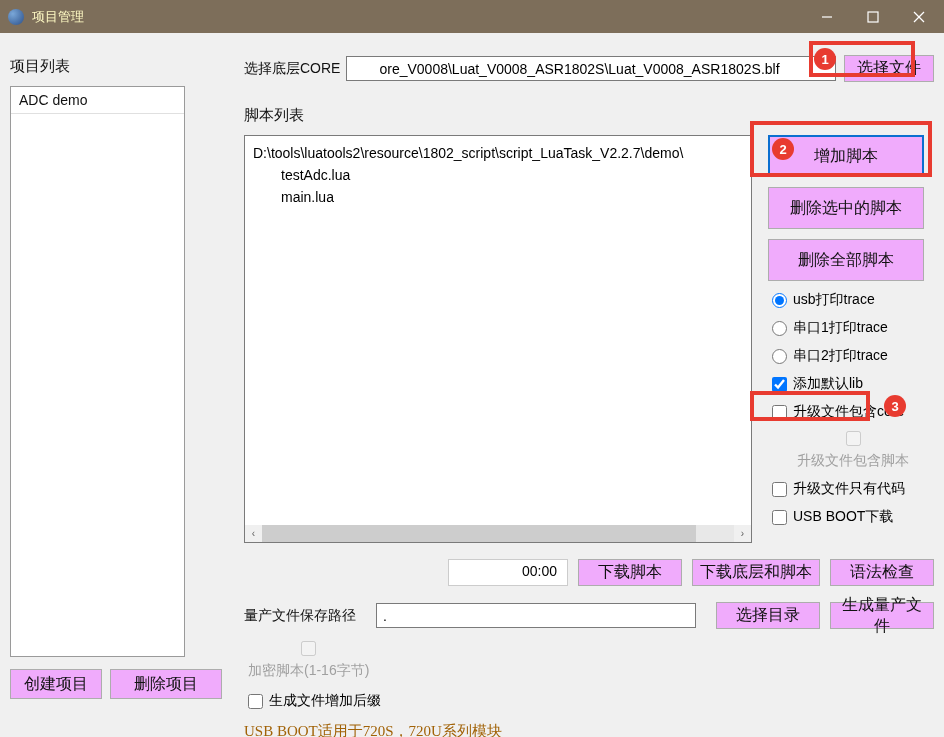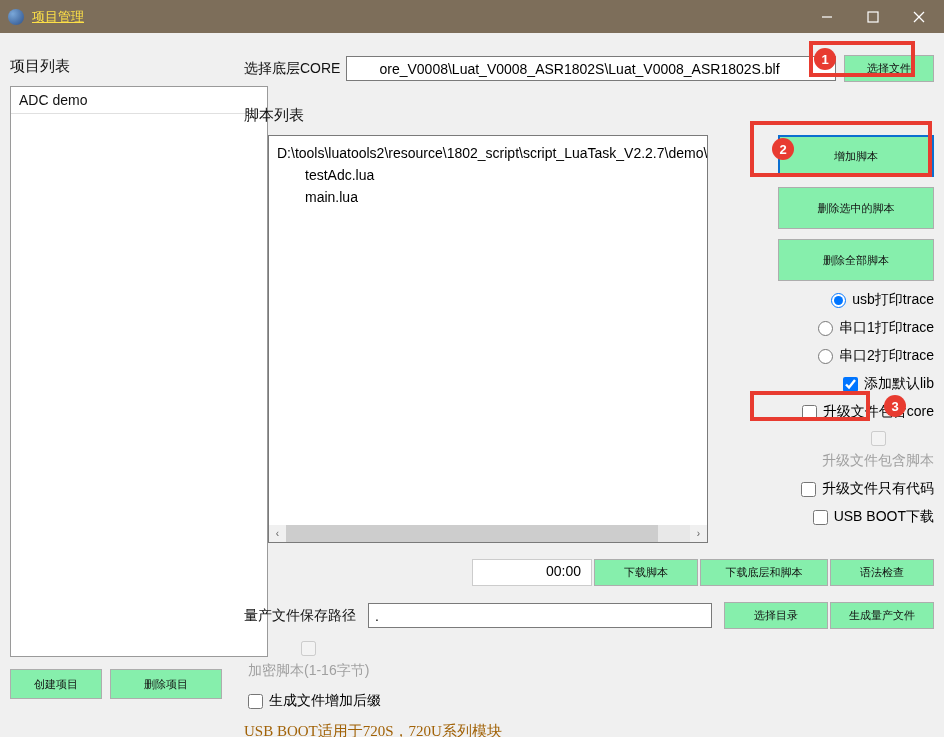--- a/index.html
+++ b/index.html
@@ -1,52 +1,52 @@
 <!DOCTYPE html>
 <html><head>
 <meta charset="utf-8">
 <style>
 * { box-sizing: border-box; font-family: "Microsoft YaHei", "SimSun", sans-serif; }
 body { margin: 0; background: #f0f0f0; width: 944px; height: 737px; overflow: hidden; }
-.titlebar { background: #7d6e5a; height: 33px; display: flex; align-items: center; padding: 0 2px 0 8px; color: #fde047; font-size: 13px; text-decoration: underline; }
+.titlebar { background: #7d6e5a; height: 33px; display: flex; align-items: center; padding: 0 2px 0 8px; color: #fef9c3; font-size: 13px; }
 .titlebar .icon { width: 16px; height: 16px; background: radial-gradient(circle at 30% 30%, #7aa7d8, #2b508a); border-radius: 50%; margin-right: 8px; }
 .titlebar .spacer { flex: 1; }
 .titlebar .winbtn { width: 46px; height: 30px; display: flex; align-items: center; justify-content: center; }
 .titlebar .winbtn svg { stroke: #fff; fill: none; }
 .content { display: flex; position: relative; padding-top: 4px; }
 .left-col { width: 232px; display: flex; flex-direction: column; padding-left: 10px; }
 .section-label { font-size: 15px; color: #111; margin: 20px 0 10px 0; }
-.project-listbox { background: #fff; border: 1px solid #9a9a9a; width: 258px; height: 571px; overflow: auto; }
+.project-listbox { background: #fff; border: 1px solid #9a9a9a; width: 175px; height: 571px; overflow: auto; }
 .project-listbox .item { padding: 5px 8px; font-size: 14px; color: #111; border-bottom: 1px solid #e0e0e0; }
 .btnrow { margin-top: 12px; display: flex; gap: 8px; }
-.btn { background: #86efac; border: 1px solid #adadad; color: #111; font-size: 11px; display: inline-flex; align-items: center; justify-content: center; cursor: pointer; }
+.btn { background: #f0abfc; border: 1px solid #adadad; color: #111; font-size: 16px; display: inline-flex; align-items: center; justify-content: center; cursor: pointer; }
 .right-col { flex: 1; padding: 0 10px 0 12px; position: relative; }
 .row { display: flex; align-items: center; margin-top: 18px; }
 .label { font-size: 14px; color: #111; }
 .textinput { background: #fff; border: 1px solid #7a7a7a; height: 25px; font-size: 14px; padding: 2px 6px; color: #000; }
 .core-path { flex: 1; margin: 0 8px 0 6px; padding-left: 32px; }
 .pick-file-btn { width: 90px; height: 27px; }
 .callout-red { border: 4px solid #e83b30; position: absolute; pointer-events: none; }
 .callout-badge { width: 22px; height: 22px; background: #e83b30; border-radius: 50%; color: #fff; display: flex; align-items: center; justify-content: center; font-size: 13px; font-weight: bold; position: absolute; pointer-events: none; }
 .script-area { display: flex; margin-top: 10px; }
-.script-listbox { background: #fff; border: 1px solid #7a7a7a; width: 440px; height: 408px; position: relative; overflow: hidden; margin-left: 24px; }
+.script-listbox { background: #fff; border: 1px solid #7a7a7a; width: 508px; height: 408px; position: relative; overflow: hidden; }
 .script-listbox .tree { padding: 6px 8px; font-size: 14px; line-height: 22px; color: #000; white-space: nowrap; }
 .script-listbox .indent { padding-left: 28px; }
 .script-listbox .hscroll { position: absolute; bottom: 0; left: 0; right: 0; height: 17px; background: #f0f0f0; display: flex; align-items: center; }
 .hscroll .arrow { width: 17px; height: 17px; display: flex; align-items: center; justify-content: center; color: #606060; font-size: 10px; }
 .hscroll .track { flex: 1; background: #e8e8e8; height: 17px; position: relative; }
 .hscroll .thumb { position: absolute; left: 0; width: 92%; top: 0; bottom: 0; background: #cdcdcd; }
-.side-controls { flex: 1; padding-left: 16px; display: flex; flex-direction: column; gap: 10px; align-items: flex-end; }
+.side-controls { flex: 1; padding-left: 16px; display: flex; flex-direction: column; gap: 10px; }
 .side-btn { width: 156px; height: 42px; }
 .radio-row, .check-row { display: flex; align-items: center; font-size: 14px; gap: 6px; padding-left: 4px; }
 .check-row.disabled { color: #a0a0a0; flex-direction: column; }
 .check-row input[disabled] { accent-color: #ccc; }
 .selected-blue { outline: 2px solid #0b6fd0; outline-offset: -2px; }
 .bottom-area { margin-top: 16px; }
-.action-row { display: flex; align-items: center; gap: 2px; }
+.action-row { display: flex; align-items: center; gap: 10px; }
 .flex-spacer { flex: 1; }
 .smallbtn { width: 104px; height: 27px; }
 .path-input { flex: 1; margin: 0 10px; }
 .footer-row { display: flex; align-items: center; gap: 10px; margin-top: 12px; }
 .boldfoot { font-weight: normal; font-size: 15px; color: #a16207; font-family: "SimSun", serif; }
 .time-box { width: 120px; border: 1px solid #ccc; padding: 3px 10px; text-align: right; background: #fff; font-size: 14px; height: 27px; }
 input[type=checkbox], input[type=radio] { width: 15px; height: 15px; margin: 0; }
 </style>
 </head>
 <body>

